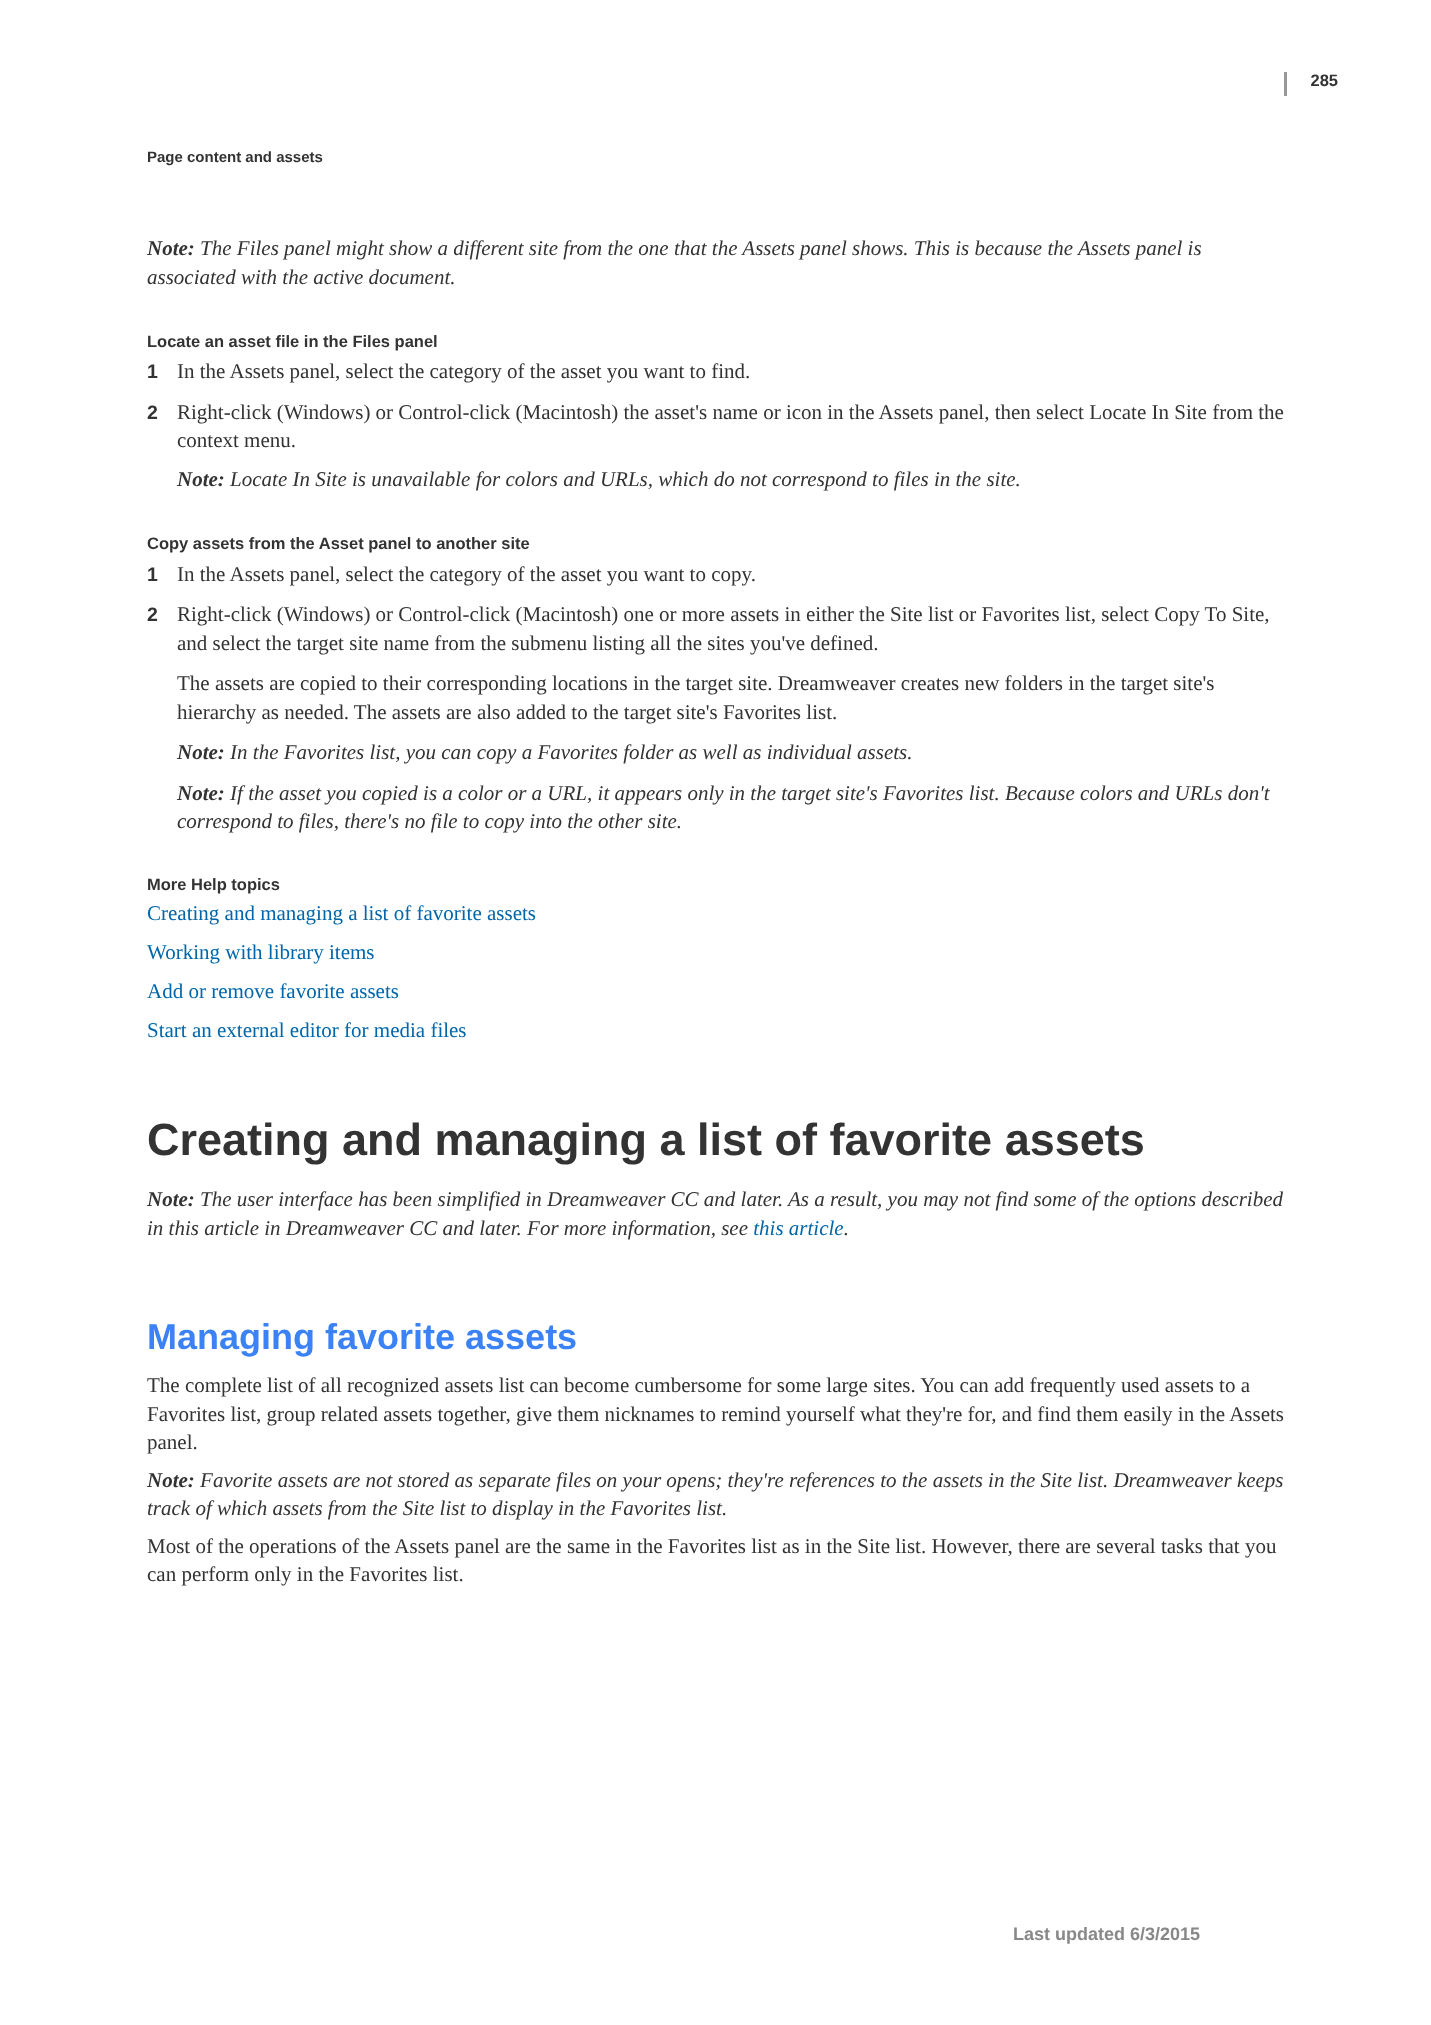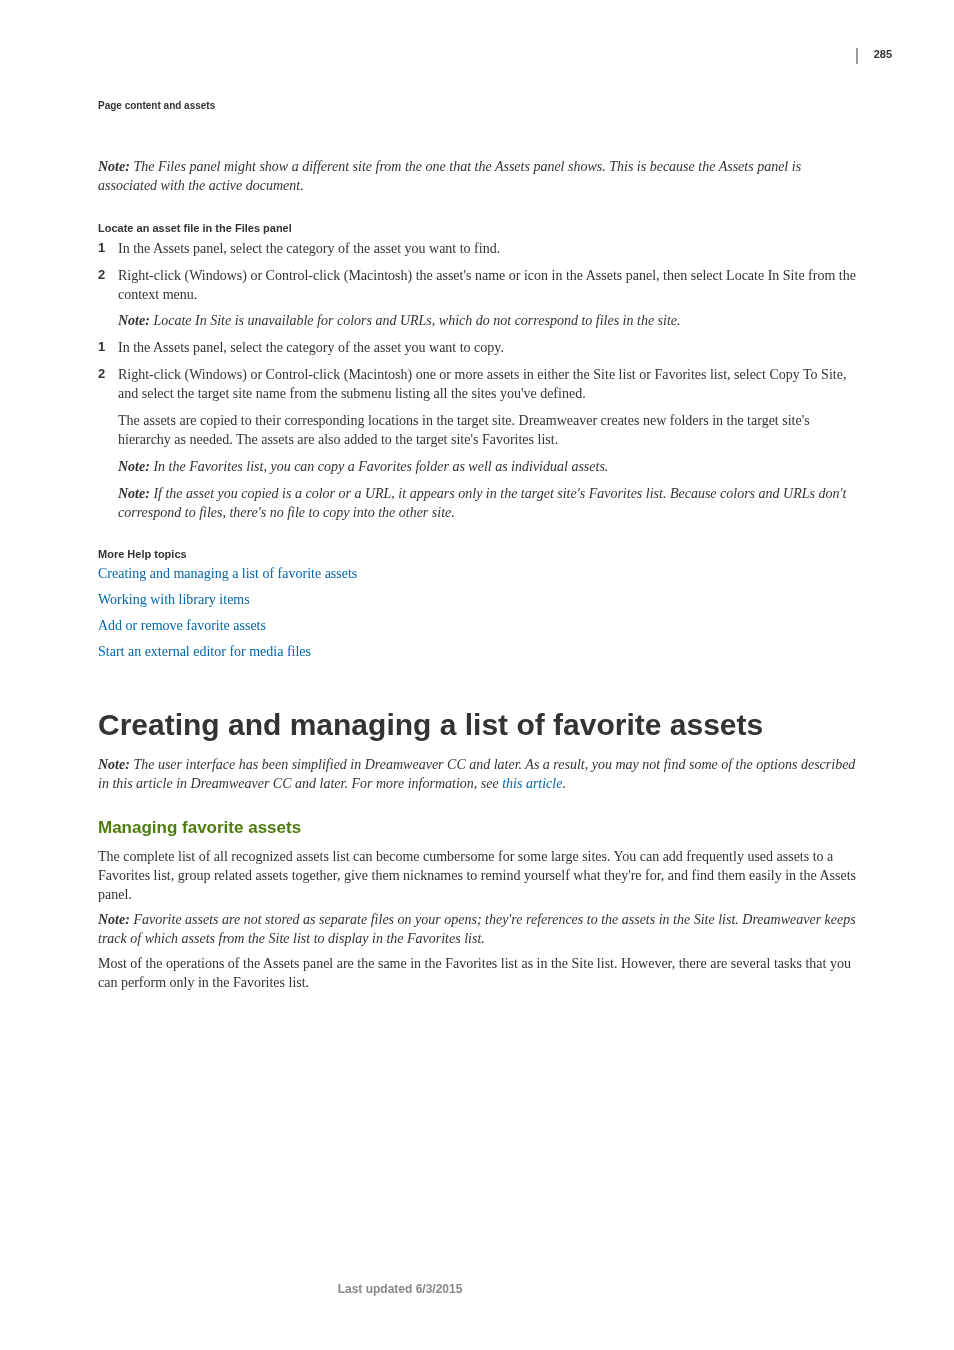--- a/index.html
+++ b/index.html
@@ -51,23 +51,23 @@
     font-family: 'Myriad Pro', 'Segoe UI', Arial, sans-serif;
     font-weight: 700;
     font-size: 11px;
     color: #333;
     margin-top: 26px;
     margin-bottom: 6px;
   }
   .h2 {
     font-family: 'Myriad Pro', 'Segoe UI', Arial, sans-serif;
     font-weight: 700;
-    font-size: 17px;
-    color: #4d7c0f;
-    margin-top: 24px;
+    font-size: 24px;
+    color: #3b82f6;
+    margin-top: 48px;
     margin-bottom: 10px;
   }
   .h1 {
     font-family: 'Myriad Pro', 'Segoe UI', Arial, sans-serif;
     font-weight: 700;
     font-size: 30px;
     color: #333;
     margin-top: 48px;
     margin-bottom: 14px;
   }
@@ -97,21 +97,21 @@
     font-size: 14px;
     display: block;
     margin-bottom: 10px;
     cursor: pointer;
   }
   .link-inline { color: #0066aa; font-style: italic; }
   .footer {
     position: absolute;
     bottom: 54px;
     width: 800px;
-    text-align: center;
+    text-align: right;
     font-family: 'Myriad Pro', 'Segoe UI', Arial, sans-serif;
     font-size: 12px;
     font-weight: 700;
     color: #888;
   }
 </style>
 </head>
 <body>
 
 <div class="page-num">285</div>
@@ -133,20 +133,21 @@
   <div class="list-item">
     <div class="list-num">2</div>
     <div class="list-body">
       <span>Right-click (Windows) or Control-click (Macintosh) the asset's name or icon in the Assets panel, then select Locate In Site from the context menu.</span>
       <p class="sub">
         <span class="note-label">Note:</span><span class="italic"> Locate In Site is unavailable for colors and URLs, which do not correspond to files in the site.</span>
       </p>
     </div>
   </div>
 
+  <div class="h3">Copy assets from the Asset panel to another site</div>
 
   <div class="list-item">
     <div class="list-num">1</div>
     <div class="list-body">In the Assets panel, select the category of the asset you want to copy.</div>
   </div>
 
   <div class="list-item">
     <div class="list-num">2</div>
     <div class="list-body">
       <span>Right-click (Windows) or Control-click (Macintosh) one or more assets in either the Site list or Favorites list, select Copy To Site, and select the target site name from the submenu listing all the sites you've defined.</span>

